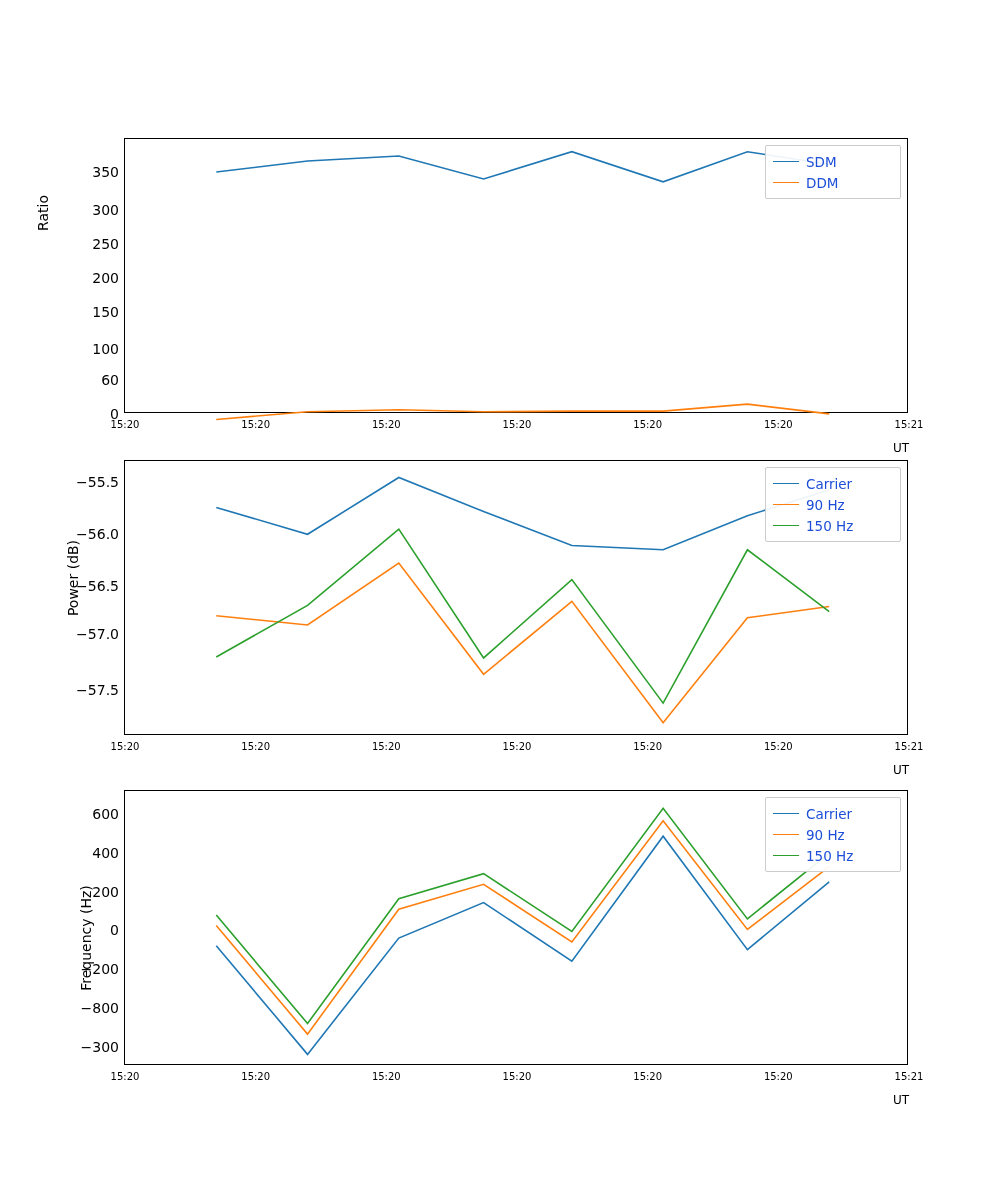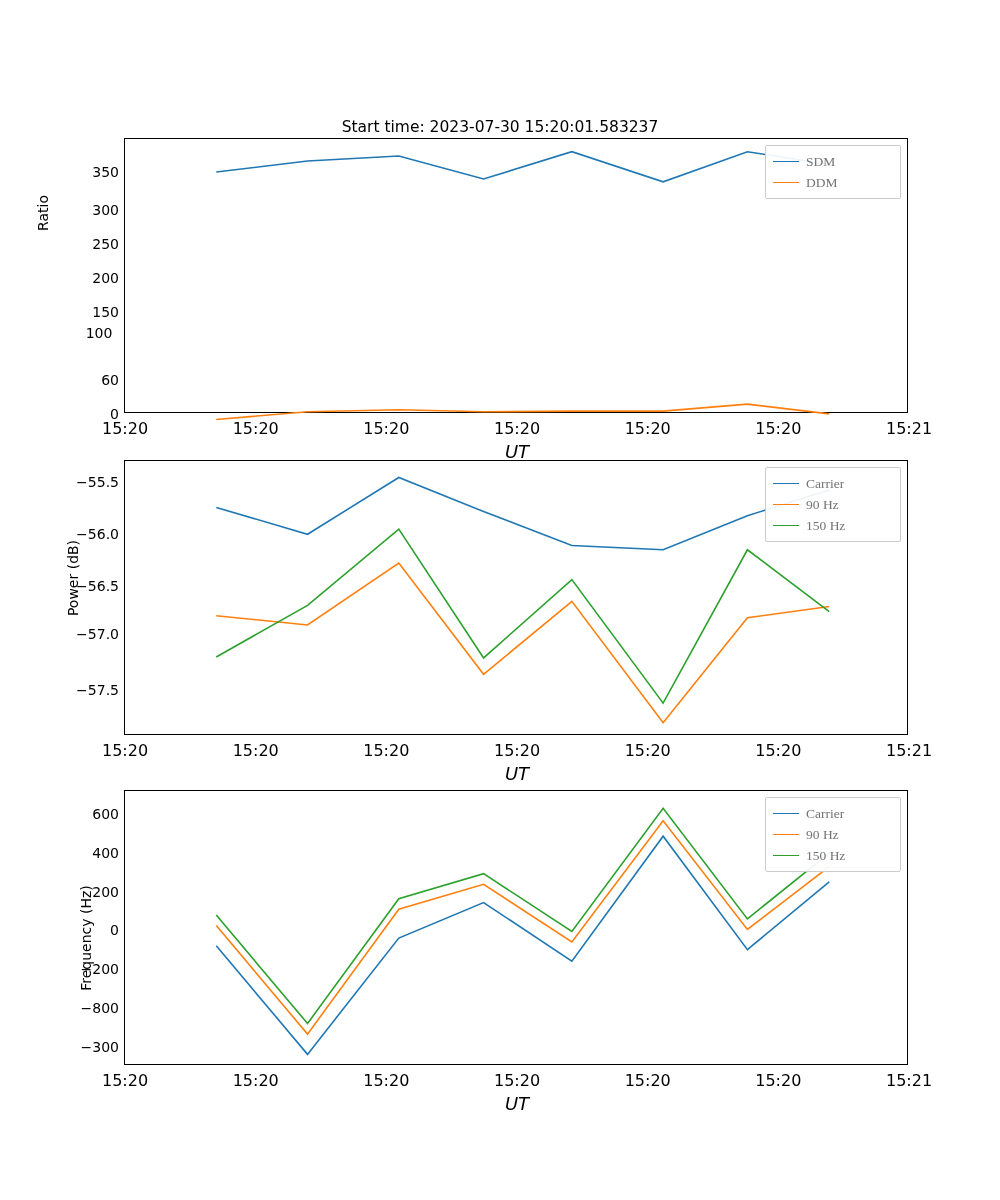--- a/index.html
+++ b/index.html
@@ -48,28 +48,27 @@
   .ylabel {
     position: absolute;
     transform-origin: 50% 50%;
     transform: rotate(-90deg);
     font-size: 14px;
     white-space: nowrap;
     text-align: center;
   }
   .xlabel {
     position: absolute;
-    font-size: 18px;
-    text-align: center;
-    white-space: nowrap;
-    font-style: italic;
+    font-size: 12px;
+    text-align: right;
+    white-space: nowrap;
   }
   .tick-label-x {
     position: absolute;
-    font-size: 16px;
+    font-size: 10px;
     text-align: center;
     white-space: nowrap;
     transform: translateX(-50%);
   }
   .tick-label-y {
     position: absolute;
     font-size: 14px;
     text-align: right;
     white-space: nowrap;
     transform: translateY(-50%);
@@ -91,46 +90,44 @@
   }
   .legend-swatch {
     width: 26px;
     height: 0;
     border-top-width: 1.6px;
     border-top-style: solid;
     margin-right: 7px;
   }
   .legend-text {
     font-size: 13.5px;
-    color: #737373;
-    font-family: Liberation Serif, serif;
+    color: #1d4ed8;
   }
 </style>
 </head>
 <body>
 
 <div id="figure">
 
   <div class="panel" style="left:0px; top:0px; width:1000px; height:440px;">
 
-    <div class="title" style="left:0px; top:118px;">Start time: 2023-07-30 15:20:01.583237</div>
 
     <div class="ylabel" style="left:-17px; top:205px; width:120px;">Ratio</div>
 
     <div class="axes" style="left:124px; top:138px; width:784px; height:275px;">
       <svg class="plot-svg" viewBox="0 0 784 275" preserveAspectRatio="none">
 
         <polyline fill="none" stroke="#1f77b4" stroke-width="1.6" points="91.5,33.3 183,22.1 274.5,17.2 359.5,40.3 448,12.8 539.5,43.1 624,12.8 706,25.6"></polyline>
 
         <polyline fill="none" stroke="#ff7f0e" stroke-width="1.6" points="91.5,282.5 183,274.8 274.5,272.7 359.5,274.8 448,274.1 539.5,274.1 624,267.1 706,276.9"></polyline>
       </svg>
 
       <div class="tick-label-y" style="left:-46px; top:274.8px; width:40px;">0</div>
       <div class="tick-label-y" style="left:-46px; top:240.8px; width:40px;">60</div>
-      <div class="tick-label-y" style="left:-46px; top:194px; width:40px;text-align:center;">100</div>
+      <div class="tick-label-y" style="left:-46px; top:210px; width:40px;">100</div>
       <div class="tick-label-y" style="left:-46px; top:172.9px; width:40px;">150</div>
       <div class="tick-label-y" style="left:-46px; top:139.0px; width:40px;">200</div>
       <div class="tick-label-y" style="left:-46px; top:105.0px; width:40px;">250</div>
       <div class="tick-label-y" style="left:-46px; top:71.1px; width:40px;">300</div>
       <div class="tick-label-y" style="left:-46px; top:33px; width:40px;">350</div>
 
       <div class="tick-label-x" style="left:0px; top:280px;">15:20</div>
       <div class="tick-label-x" style="left:130.7px; top:280px;">15:20</div>
       <div class="tick-label-x" style="left:261.3px; top:280px;">15:20</div>
       <div class="tick-label-x" style="left:392px; top:280px;">15:20</div>

